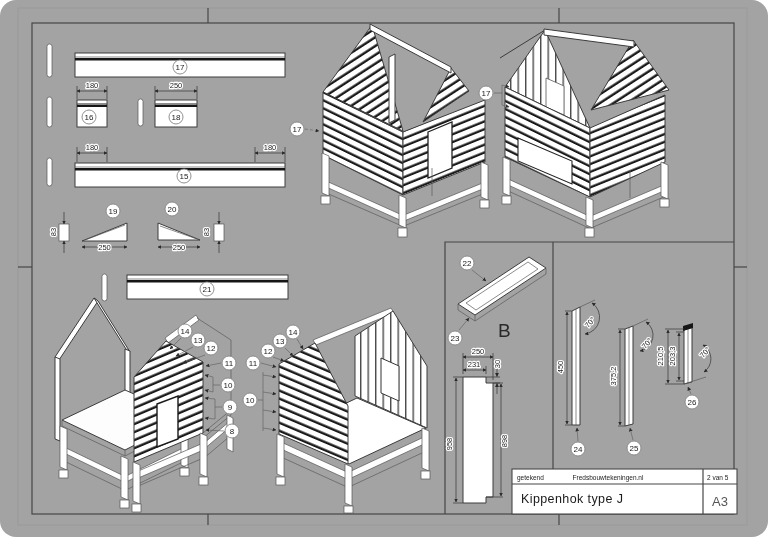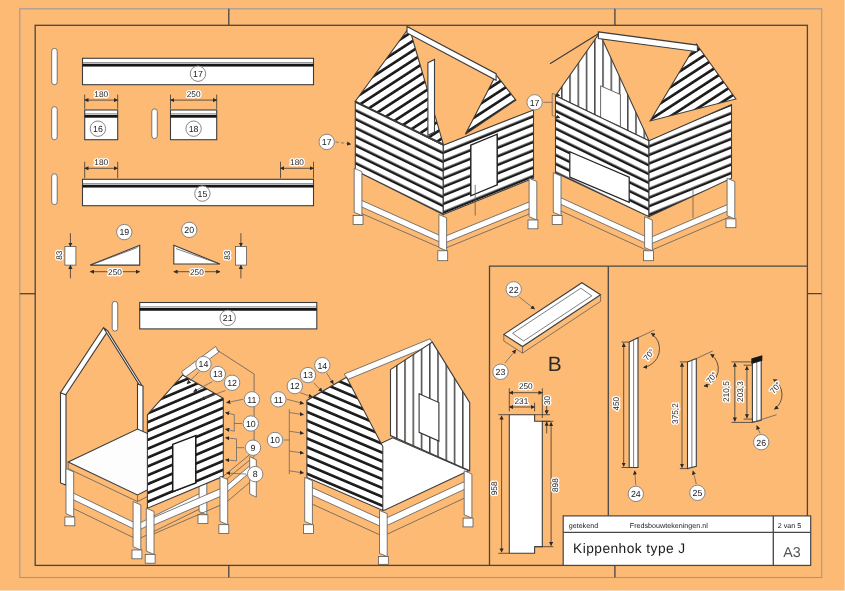--- a/index.html
+++ b/index.html
@@ -1,17 +1,17 @@
 <!DOCTYPE html>
 <html><head>
 <meta charset="utf-8">
 <style>
   html,body{margin:0;padding:0;background:#fff;}
-  .sheet{position:relative;width:768px;height:537px;background:#fdba74;overflow:hidden;
-         font-family:"Liberation Sans",sans-serif;}
+  .sheet{position:relative;width:768px;height:537px;background:#a3a3a3;overflow:hidden;
+         font-family:"Liberation Sans",sans-serif;border-radius:16px;}
   svg{position:absolute;inset:0;}
   .ln{stroke:#3c3c3c;stroke-width:1;fill:none;}
   .thin{stroke:#5a5a5a;stroke-width:.7;fill:none;}
   .wht{fill:#fff;stroke:#3c3c3c;stroke-width:1;}
   .whtthin{fill:#fff;stroke:#555;stroke-width:.7;}
   .band{fill:#161616;stroke:none;}
   .dml{stroke:#333;stroke-width:.7;fill:none;}
   .leader{stroke:#666;stroke-width:.7;fill:none;}
   .dim{font-size:7.5px;font-family:"Liberation Sans",sans-serif;fill:#1d1d1d;
        paint-order:stroke;stroke:#fff;stroke-width:2.4px;stroke-linejoin:round;}

